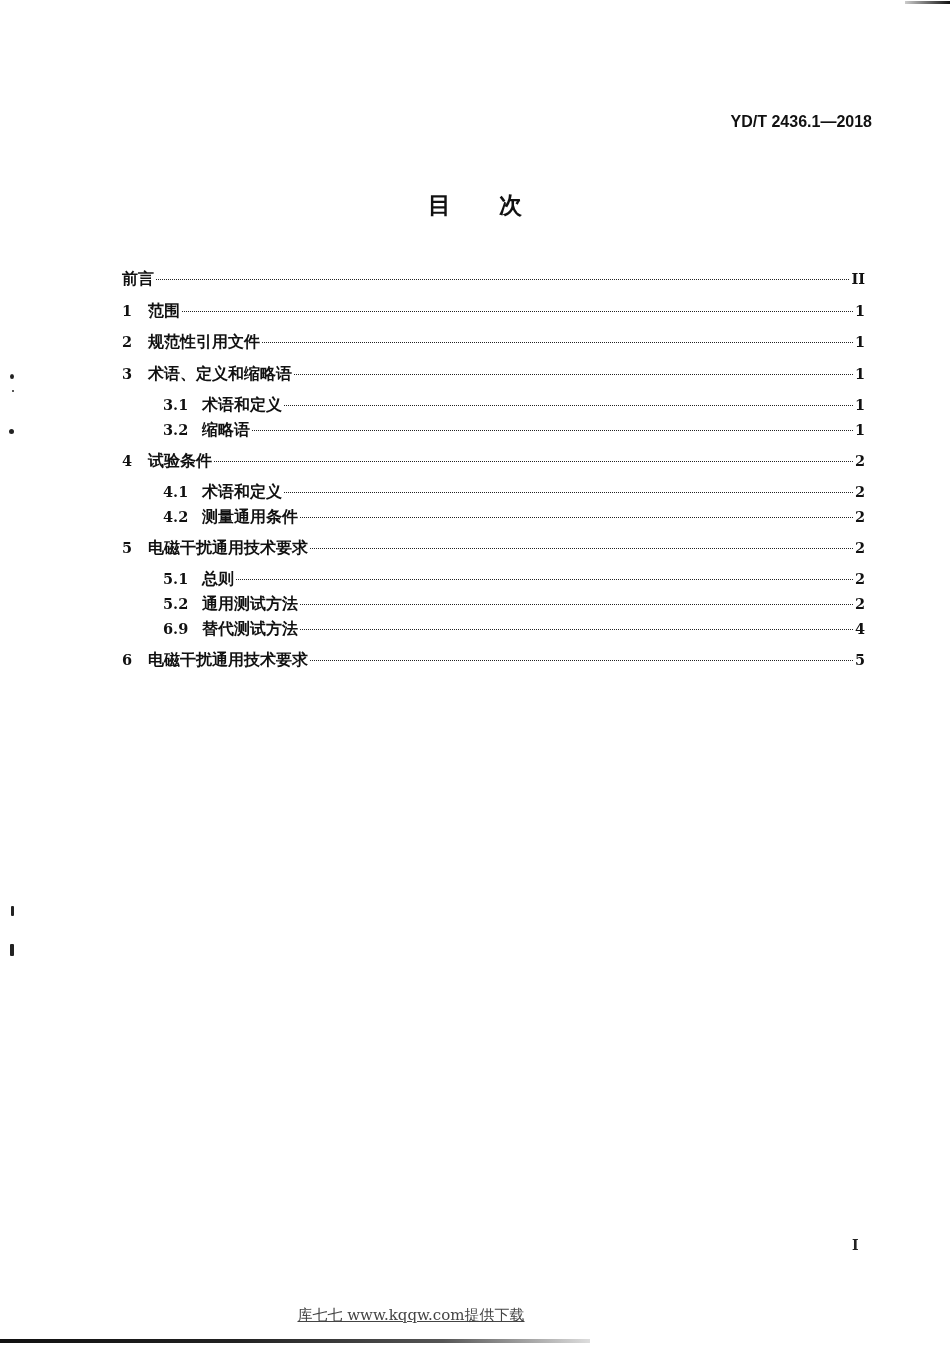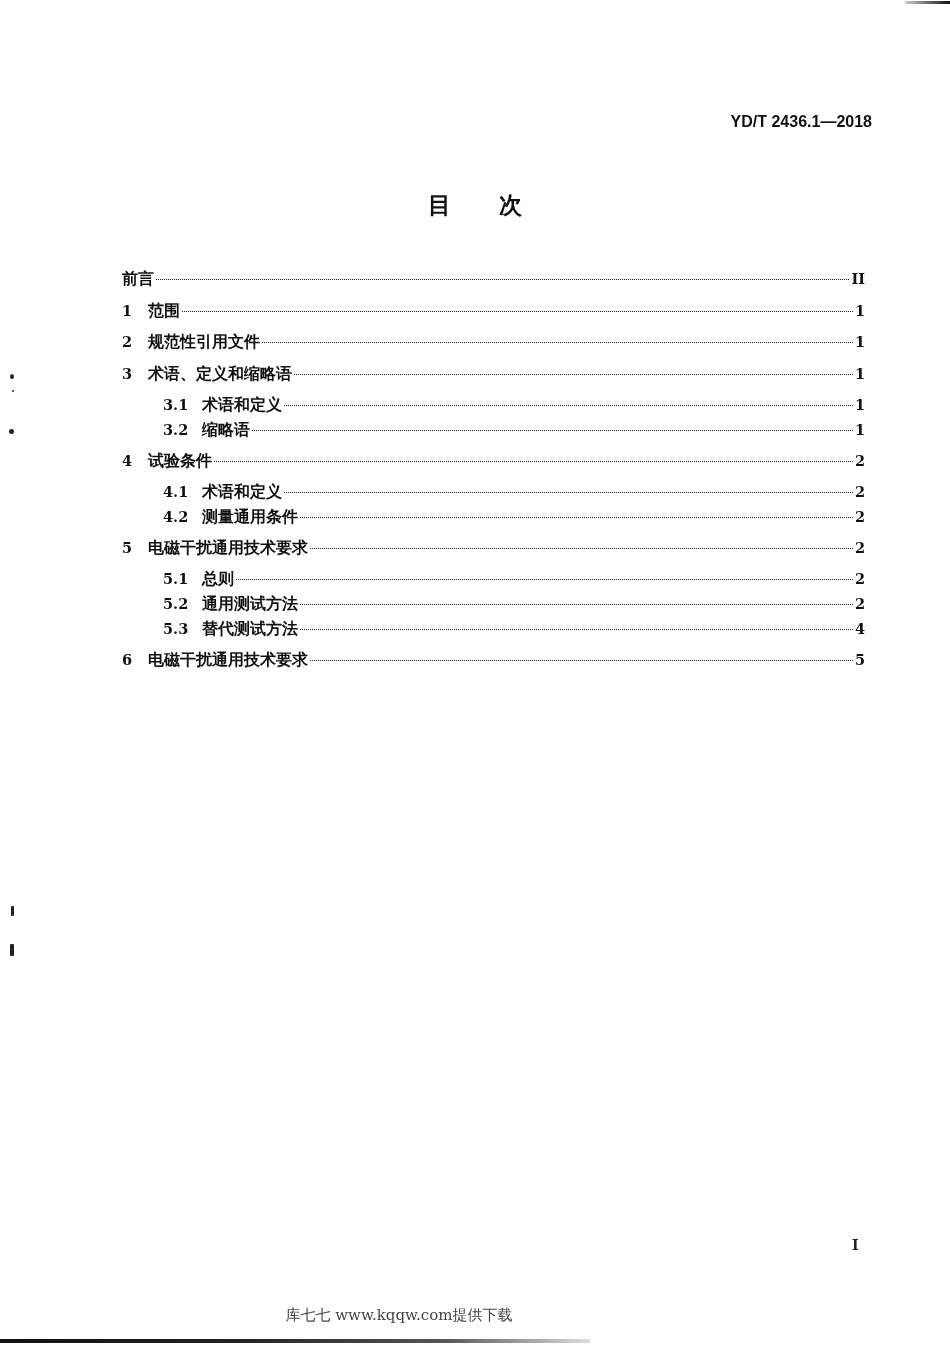--- a/index.html
+++ b/index.html
@@ -28,22 +28,22 @@
     .row.sub .num { width: 39px; margin-left: 16px; }
     .lbl { white-space: nowrap; font-family: Liberation Sans, sans-serif; font-size: 16px; }
     .dots {
       flex: 1; margin: 0 2px; border-bottom: 1.6px dotted #222; height: 0; transform: translateY(-4px);
     }
     .pg { white-space: nowrap; min-width: 8px; text-align: right; }
     .page-num {
       position: absolute; left: 852px; top: 1237px; font-size: 14px; font-weight: bold; color: #222;
     }
     .watermark {
-      position: absolute; top: 1306px; left: 0; width: 798px; text-align: center;
-      font-family: "DejaVu Serif", serif; font-size: 15px; color: #444;
+      position: absolute; top: 1306px; left: 12px; width: 798px; text-align: center;
+      font-family: "DejaVu Serif", serif; font-size: 15px; color: #444; text-decoration: underline;
     }
     .bottom-rule {
       position: absolute; left: 0; top: 1339px; width: 590px; height: 4px;
       background: linear-gradient(to right, #111 0%, #222 40%, #555 75%, #ddd 100%);
     }
     .top-rule {
       position: absolute; left: 905px; top: 1px; width: 45px; height: 3px;
       background: linear-gradient(to right, #ccc, #111);
     }
     .speck { position: absolute; background: #222; border-radius: 50%; }
@@ -123,21 +123,21 @@
     <span class="dots"></span>
     <span class="pg">2</span>
   </div>
   <div class="row sub" style="top:325px">
     <span class="num">5.2</span>
     <span class="lbl">通用测试方法</span>
     <span class="dots"></span>
     <span class="pg">2</span>
   </div>
   <div class="row sub" style="top:350px">
-    <span class="num">5.3</span>
+    <span class="num">6.9</span>
     <span class="lbl">替代测试方法</span>
     <span class="dots"></span>
     <span class="pg">4</span>
   </div>
   <div class="row l1" style="top:381px">
     <span class="num">6</span>
     <span class="lbl">电磁干扰通用技术要求</span>
     <span class="dots"></span>
     <span class="pg">5</span>
   </div>

